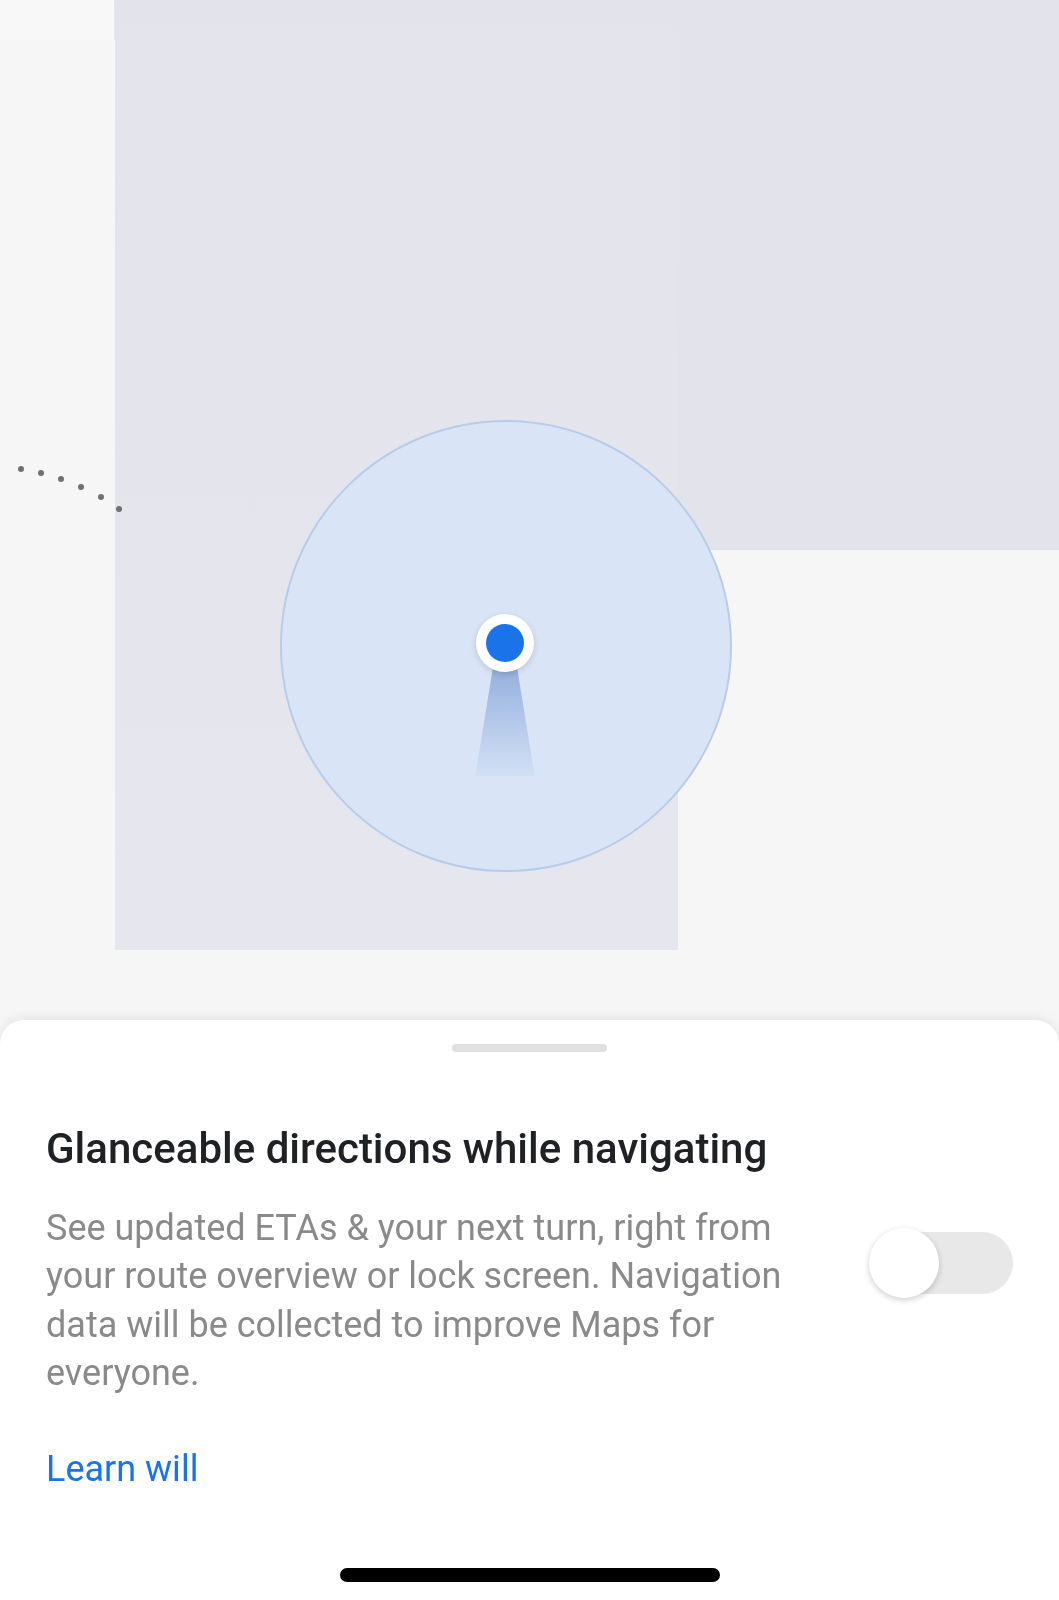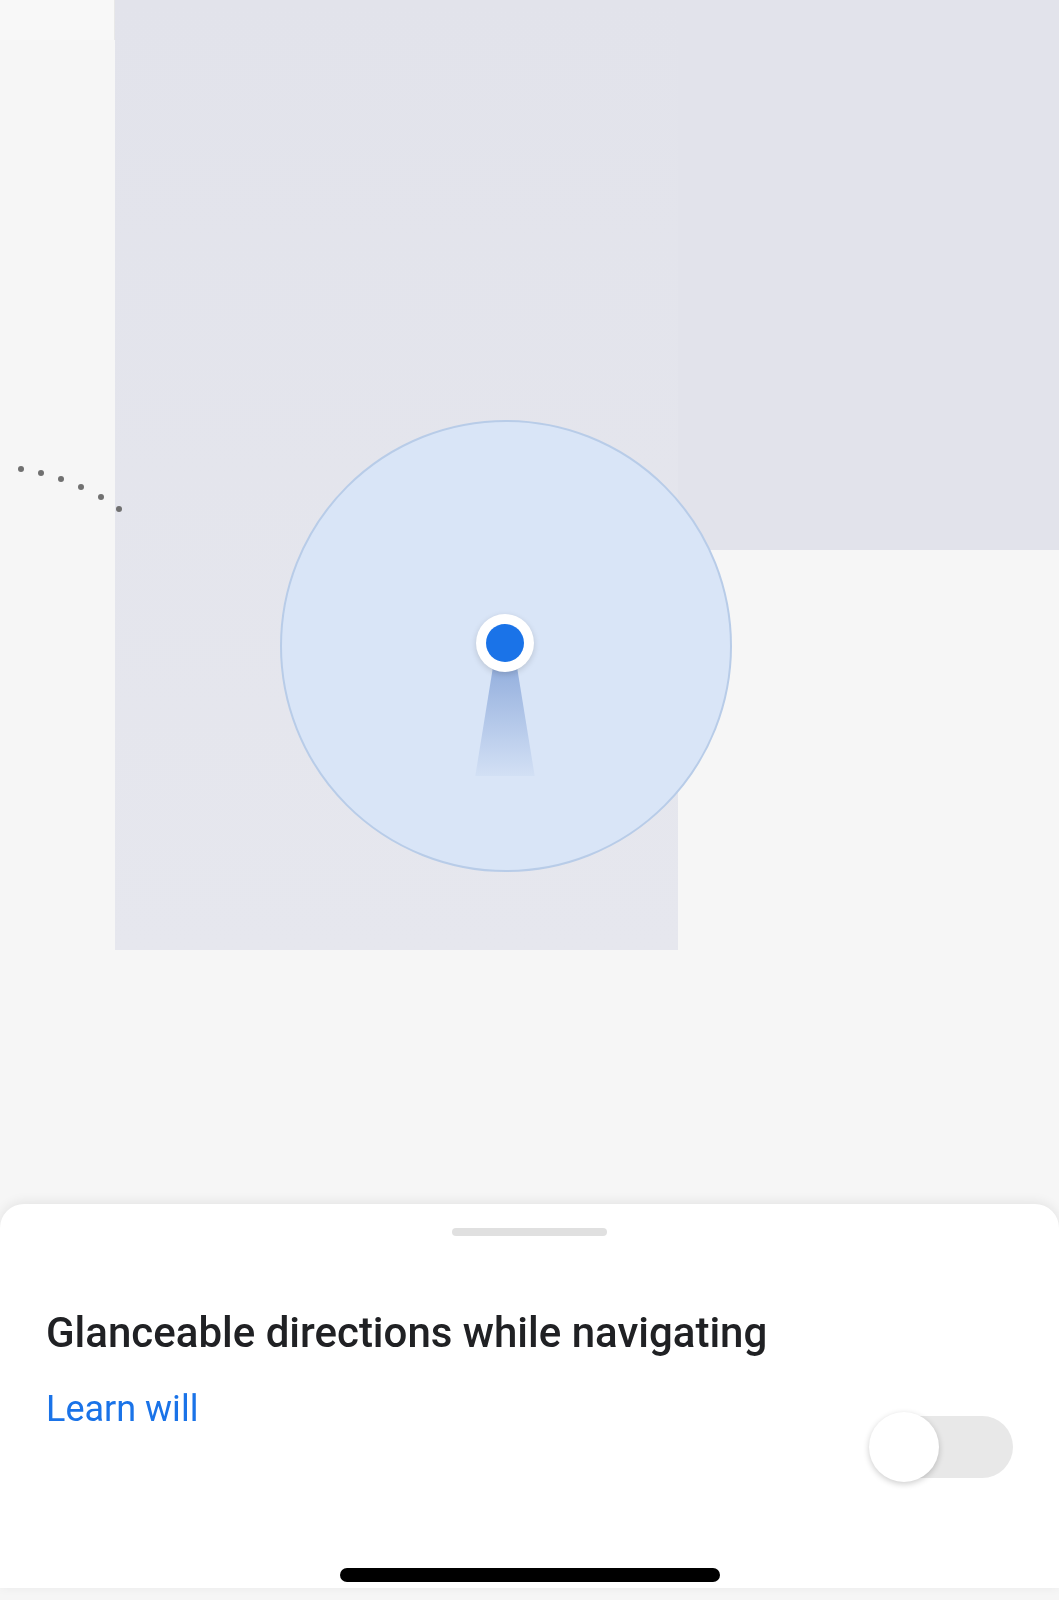--- a/index.html
+++ b/index.html
@@ -105,21 +105,21 @@
     
     .location-dot-inner {
       width: 38px;
       height: 38px;
       border-radius: 50%;
       background: #1a73e8;
     }
     
     .bottom-sheet {
       position: absolute;
-      bottom: 12px;
+      bottom: 0;
       left: 0;
       width: 100%;
       background: #ffffff;
       border-top-left-radius: 24px;
       border-top-right-radius: 24px;
       box-shadow: 0 -2px 12px rgba(0,0,0,0.08);
       padding: 24px 46px 110px 46px;
     }
     
     .drag-handle {
@@ -226,20 +226,21 @@
     <div class="location-dot-inner"></div>
   </div>
 </div>
 
 <div class="bottom-sheet">
   <div class="drag-handle"></div>
 
   <div class="sheet-content">
     <div class="sheet-text">
       <h2 class="sheet-title">Glanceable directions while navigating</h2>
+      <p class="sheet-description">See updated ETAs &amp; your next turn, right from your route overview or lock screen. Navigation data will be collected to improve Maps for everyone.</p>
       <a class="learn-more">Learn will</a>
     </div>
 
     <div class="toggle-switch">
       <div class="toggle-knob"></div>
     </div>
   </div>
 </div>
 
 <div class="home-indicator"></div>

